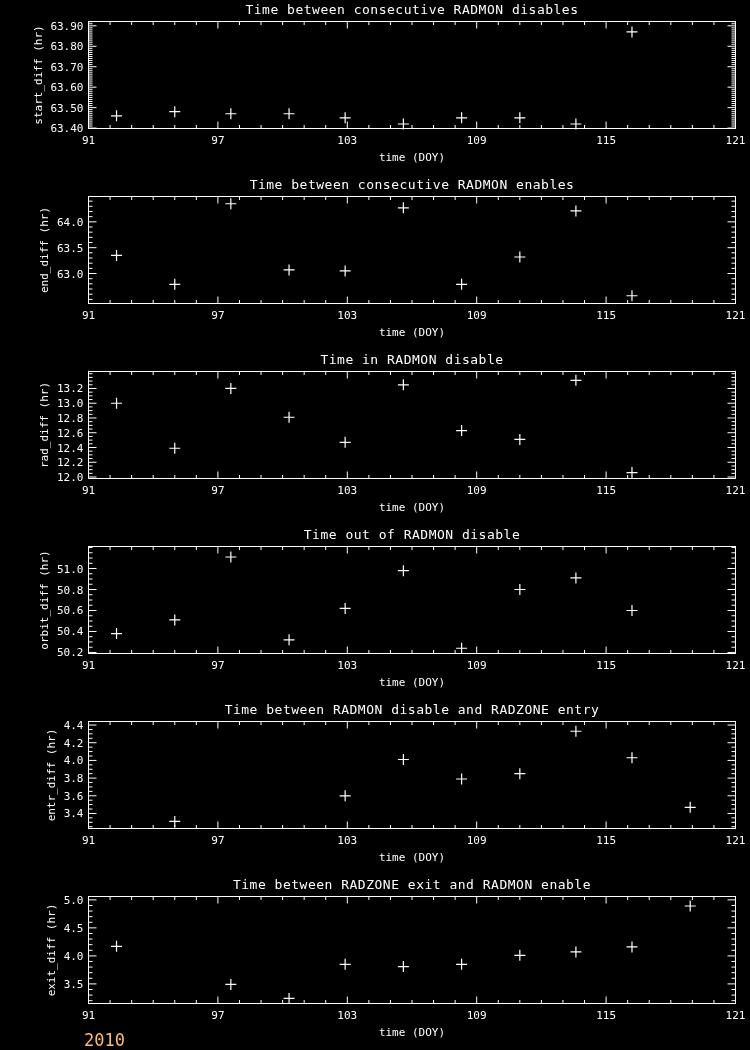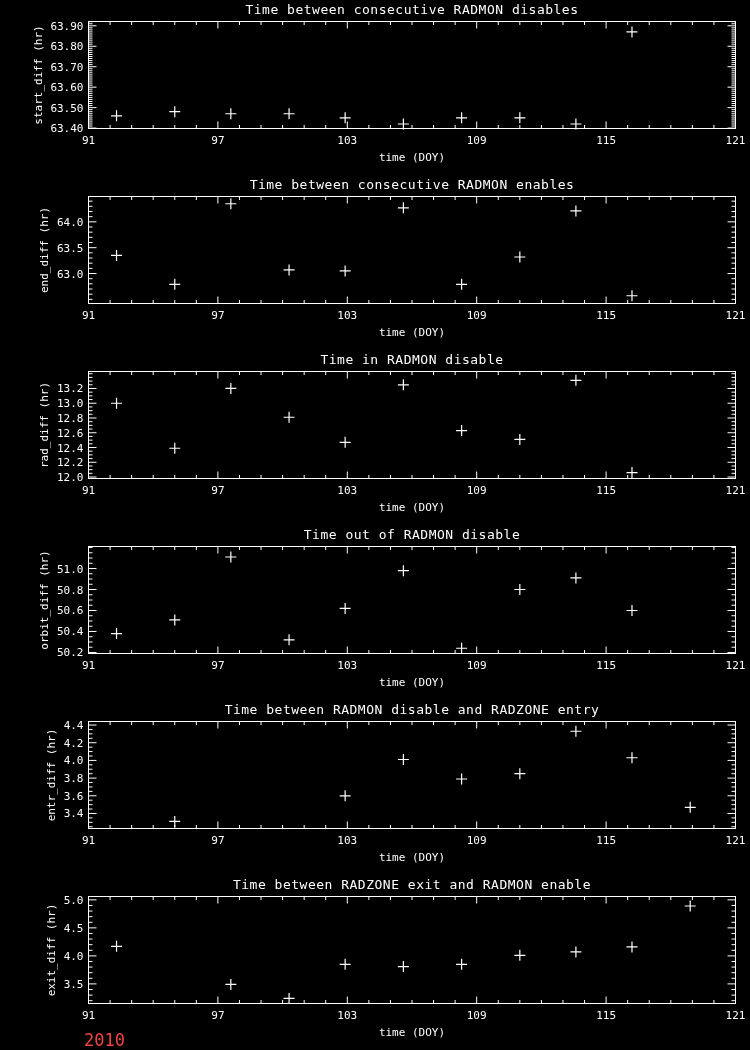--- a/index.html
+++ b/index.html
@@ -1,21 +1,21 @@
 <!DOCTYPE html>
 <html><head>
 <meta charset="utf-8">
 <style>
   html,body{margin:0;padding:0;background:#000;}
   .screen{position:relative;width:750px;height:1050px;background:#000;overflow:hidden;
           font-family:"DejaVu Sans Mono", monospace;}
   .panel{width:750px;height:175px;}
   svg text{font-family:"DejaVu Sans Mono", monospace;fill:#fff;}
   svg .title-text{letter-spacing:0.5px;}
-  .year{position:absolute;left:84px;top:1030px;color:#ef4444;font-size:17px;
+  .year{position:absolute;left:84px;top:1030px;color:#fdba74;font-size:17px;
         font-family:"DejaVu Sans Mono", monospace;}
 </style>
 </head>
 <body>
 
 <div class="screen">
   <div class="panel"><svg width="750" height="175">
         <rect x="88.5" y="21.5" width="647" height="107" fill="none" stroke="#ffffff" stroke-width="1"></rect>
         <g stroke="#ffffff" stroke-width="1">
           <line x1="88.5" y1="128.5" x2="88.5" y2="121.5"></line>

